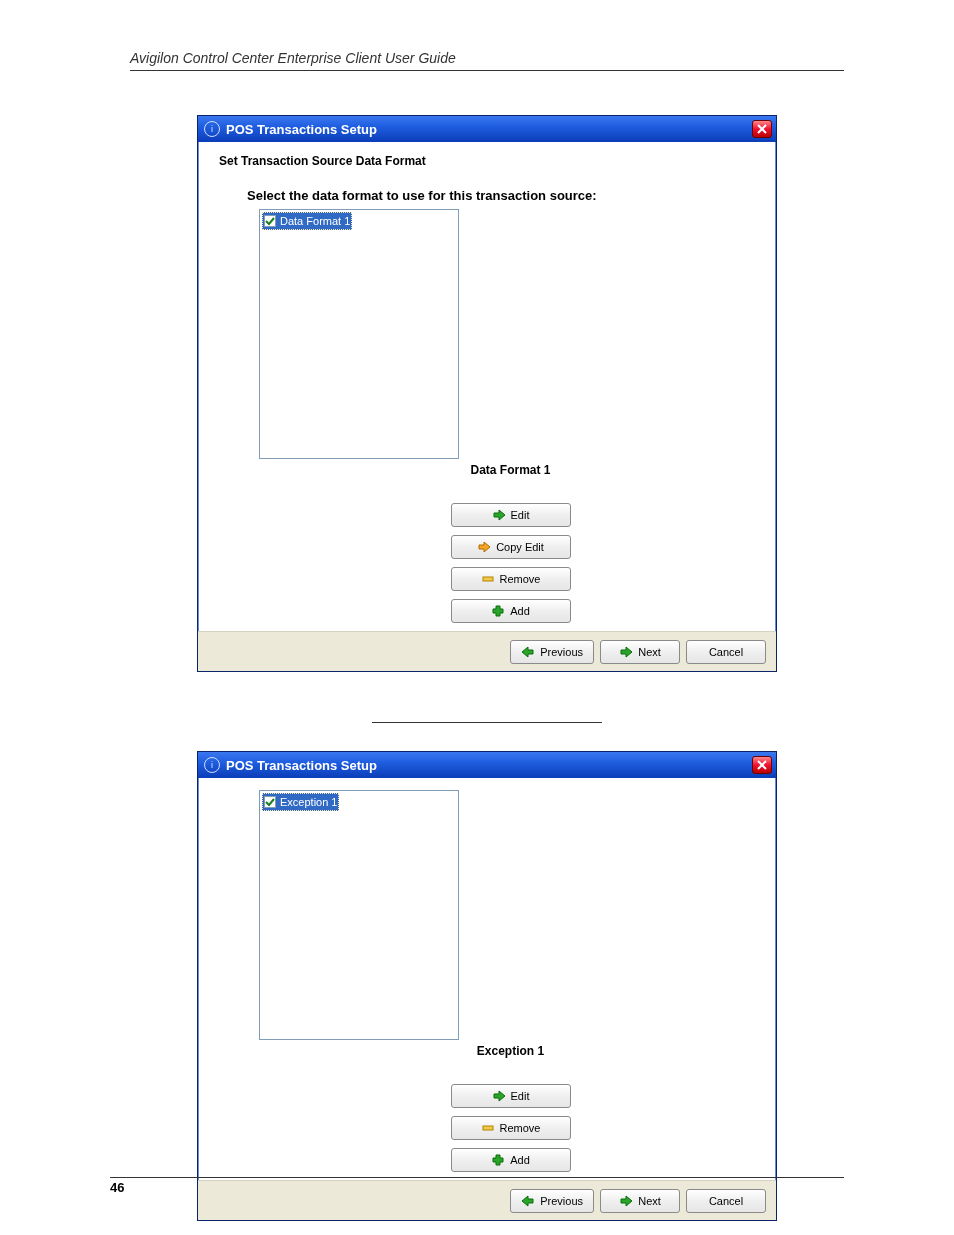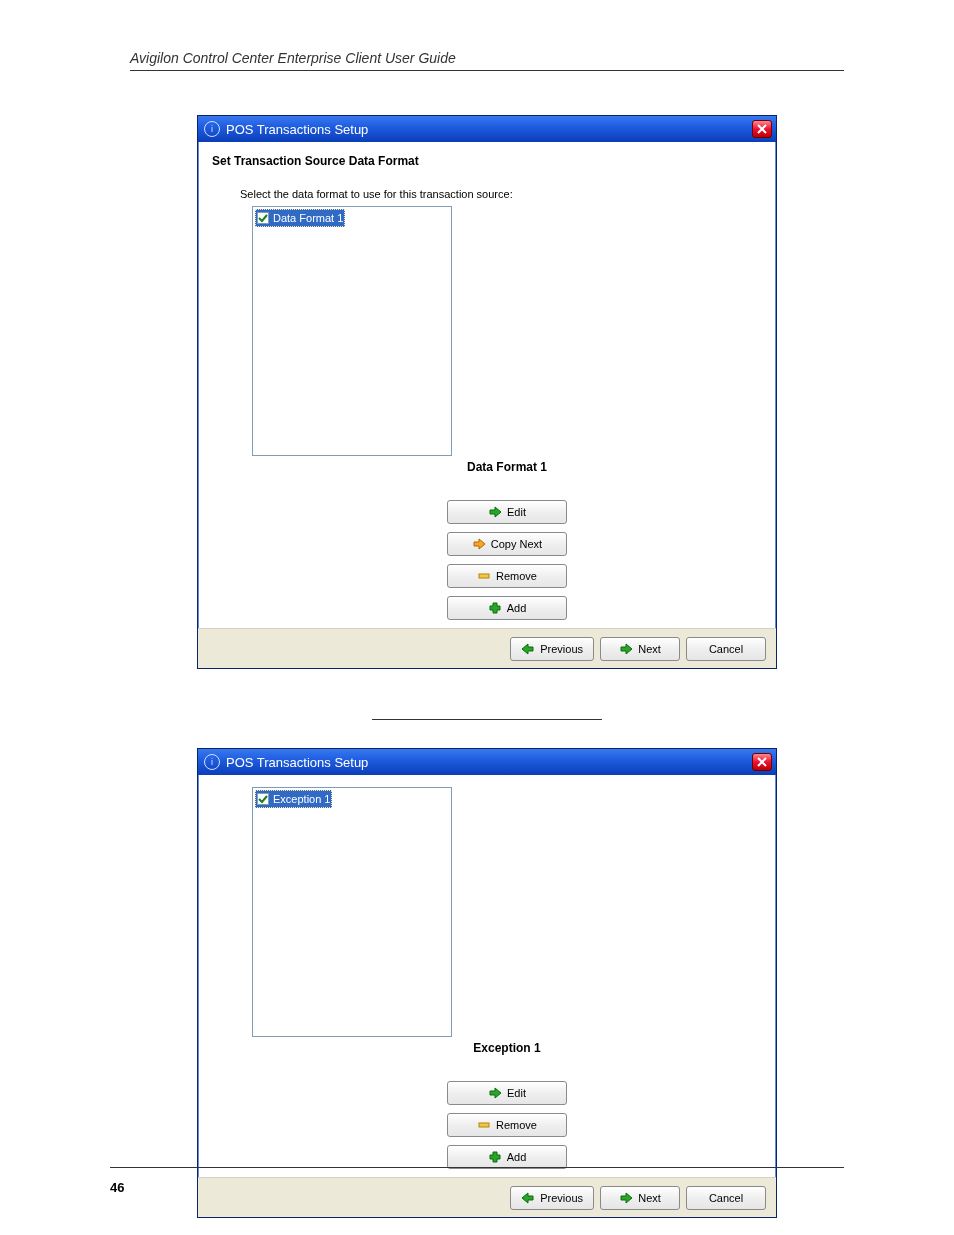--- a/index.html
+++ b/index.html
@@ -24,21 +24,21 @@
     border-bottom: 1px solid #333;
     padding-bottom: 4px;
     margin-bottom: 44px;
   }
   .doc-footer {
     position: absolute;
     bottom: 40px;
     left: 110px;
     right: 110px;
     border-top: 1px solid #333;
-    padding-top: 12px;
+    padding-top: 2px;
     font-weight: bold;
     font-size: 13px;
   }
   .dialog-wrap {
     display: flex;
     justify-content: center;
     margin-bottom: 30px;
   }
   .dialog {
     width: 580px;
@@ -56,48 +56,50 @@
   }
   .titlebar .tb-icon {
     width: 16px; height: 16px;
     border-radius: 50%;
     border: 1px solid #cfe0ff;
     display: flex; align-items:center; justify-content:center;
     font-size: 9px; color:#cfe0ff;
     margin-right: 6px;
   }
   .titlebar .tb-title {
-    font-weight: normal;
+    font-weight: bold;
     font-size: 13px;
     flex: 1;
   }
   .titlebar .tb-close {
     width: 20px; height: 18px;
     background: linear-gradient(180deg,#f88 0%, #e13 50%, #b00 100%);
     border: 1px solid #6a0000;
     border-radius: 3px;
     color:#fff;
     display:flex; align-items:center; justify-content:center;
     font-size: 11px;
     cursor: pointer;
   }
   .dlg-body {
     padding: 12px 14px 8px 14px;
     min-height: 350px;
+    margin-left: 7px;
   }
   .dlg-subtitle {
     font-weight: bold;
     font-size: 12px;
     margin-bottom: 20px;
   }
   .dlg-instruction {
     margin-left: 28px;
     margin-bottom: 6px;
-    font-size: 11px;
+    font-size: 13px;
     color: #000;
+    font-weight: bold;
   }
   .columns {
     display: flex;
     margin-left: 40px;
     flex-direction: column;
   }
   .listbox {
     width: 200px;
     height: 250px;
     border: 1px solid #7f9db9;
@@ -218,21 +220,21 @@
                     </svg>
                 </span>
                 <span>Edit</span>
               </div>
               <div class="xp-btn">
                 <span class="ic">
                   <svg width="14" height="14" viewBox="0 0 14 14">
                       <path d="M2 5 L7 5 L7 2 L13 7 L7 12 L7 9 L2 9 Z" fill="#f5a623" stroke="#b36b00"></path>
                     </svg>
                 </span>
-                <span>Copy Next</span>
+                <span>Copy Edit</span>
               </div>
               <div class="xp-btn">
                 <span class="ic">
                   <svg width="14" height="14" viewBox="0 0 14 14">
                       <rect x="2" y="5" width="10" height="4" fill="#f2c84b" stroke="#b38600"></rect>
                     </svg>
                 </span>
                 <span>Remove</span>
               </div>
               <div class="xp-btn">

